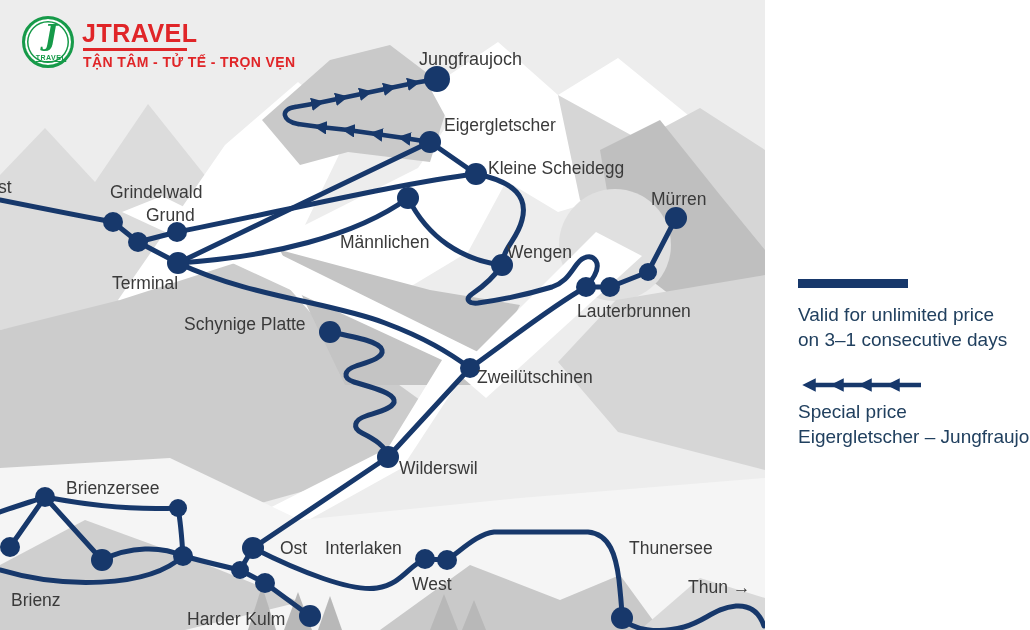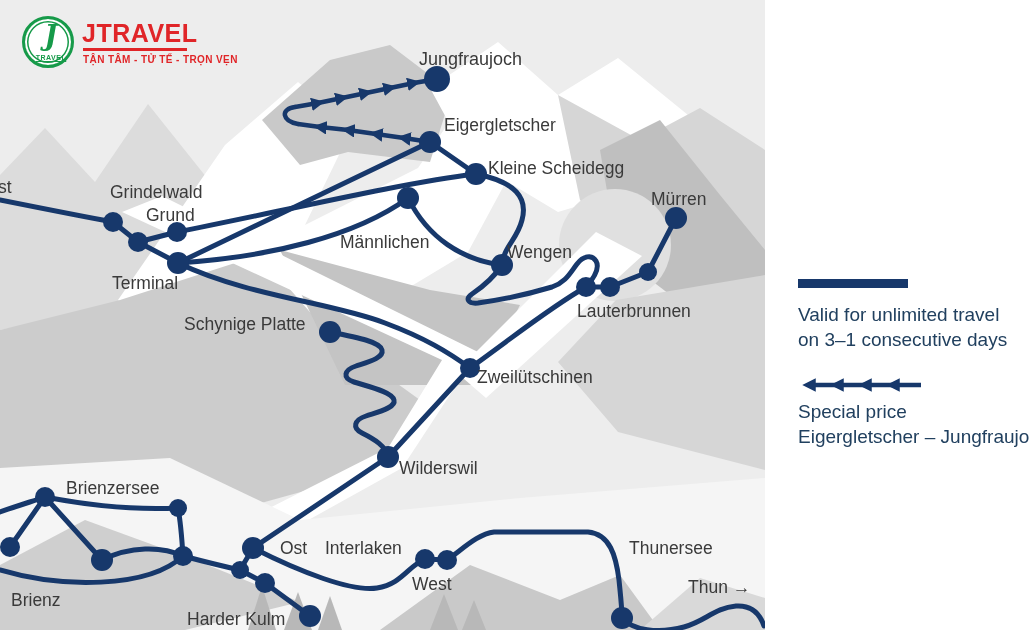--- a/index.html
+++ b/index.html
@@ -29,21 +29,21 @@
     font-size:7px;font-weight:bold;color:#169a49;letter-spacing:.5px;
     text-decoration:underline;
   }
   #logo-brand{
     position:absolute;left:60px;top:5px;
     font-size:25px;font-weight:bold;color:#e02528;letter-spacing:.5px;
   }
   #logo-rule{position:absolute;left:61px;top:34px;width:104px;height:2.5px;background:#e02528;}
   #logo-tagline{
     position:absolute;left:61px;top:40px;white-space:nowrap;
-    font-size:10px;font-weight:bold;color:#e02528;letter-spacing:.4px;
+    font-size:14px;font-weight:bold;color:#e02528;letter-spacing:.4px;
   }
 
   
   .legend-text{position:absolute;color:#21405f;font-size:19px;line-height:25px;white-space:nowrap;}
   #legend-bar{position:absolute;left:798px;top:279px;width:110px;height:9px;}
   #legend-text-1{left:798px;top:302px;}
   #legend-arrows{position:absolute;left:795px;top:372px;}
   #legend-text-2{left:798px;top:399px;}
 </style>
 </head>
@@ -181,21 +181,21 @@
     <div id="logo-badge-text">TRAVEL</div>
   </div>
   <div id="logo-brand">JTRAVEL</div>
   <div id="logo-rule"></div>
   <div id="logo-tagline">TẬN TÂM - TỬ TẾ - TRỌN VẸN</div>
 </div>
 
 <div id="legend">
   <div id="legend-bar" style="background: rgb(23, 56, 107);"></div>
   <div id="legend-text-1" class="legend-text" style="color: rgb(33, 64, 95);">
-    <div>Valid for unlimited travel</div>
+    <div>Valid for unlimited price</div>
     <div>on 3–1 consecutive days</div>
   </div>
   <svg id="legend-arrows" width="132" height="26" viewBox="0 0 132 26">
     <defs>
       <marker id="larrow" viewBox="0 0 10 10" refX="5" refY="5" markerWidth="3" markerHeight="3" orient="auto">
         <path d="M0,0 L10,5 L0,10 z" fill="#17386b"></path>
       </marker>
     </defs>
     <polyline points="126,13 98,13 70,13 42,13 14,13" fill="none" stroke="#17386b" stroke-width="4.5" marker-mid="url(#larrow)" marker-end="url(#larrow)"></polyline>
   </svg>

